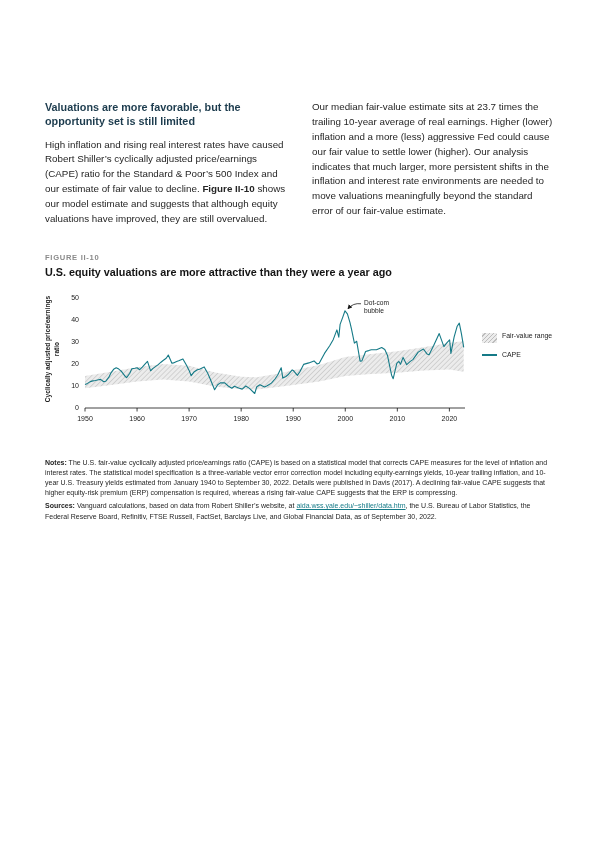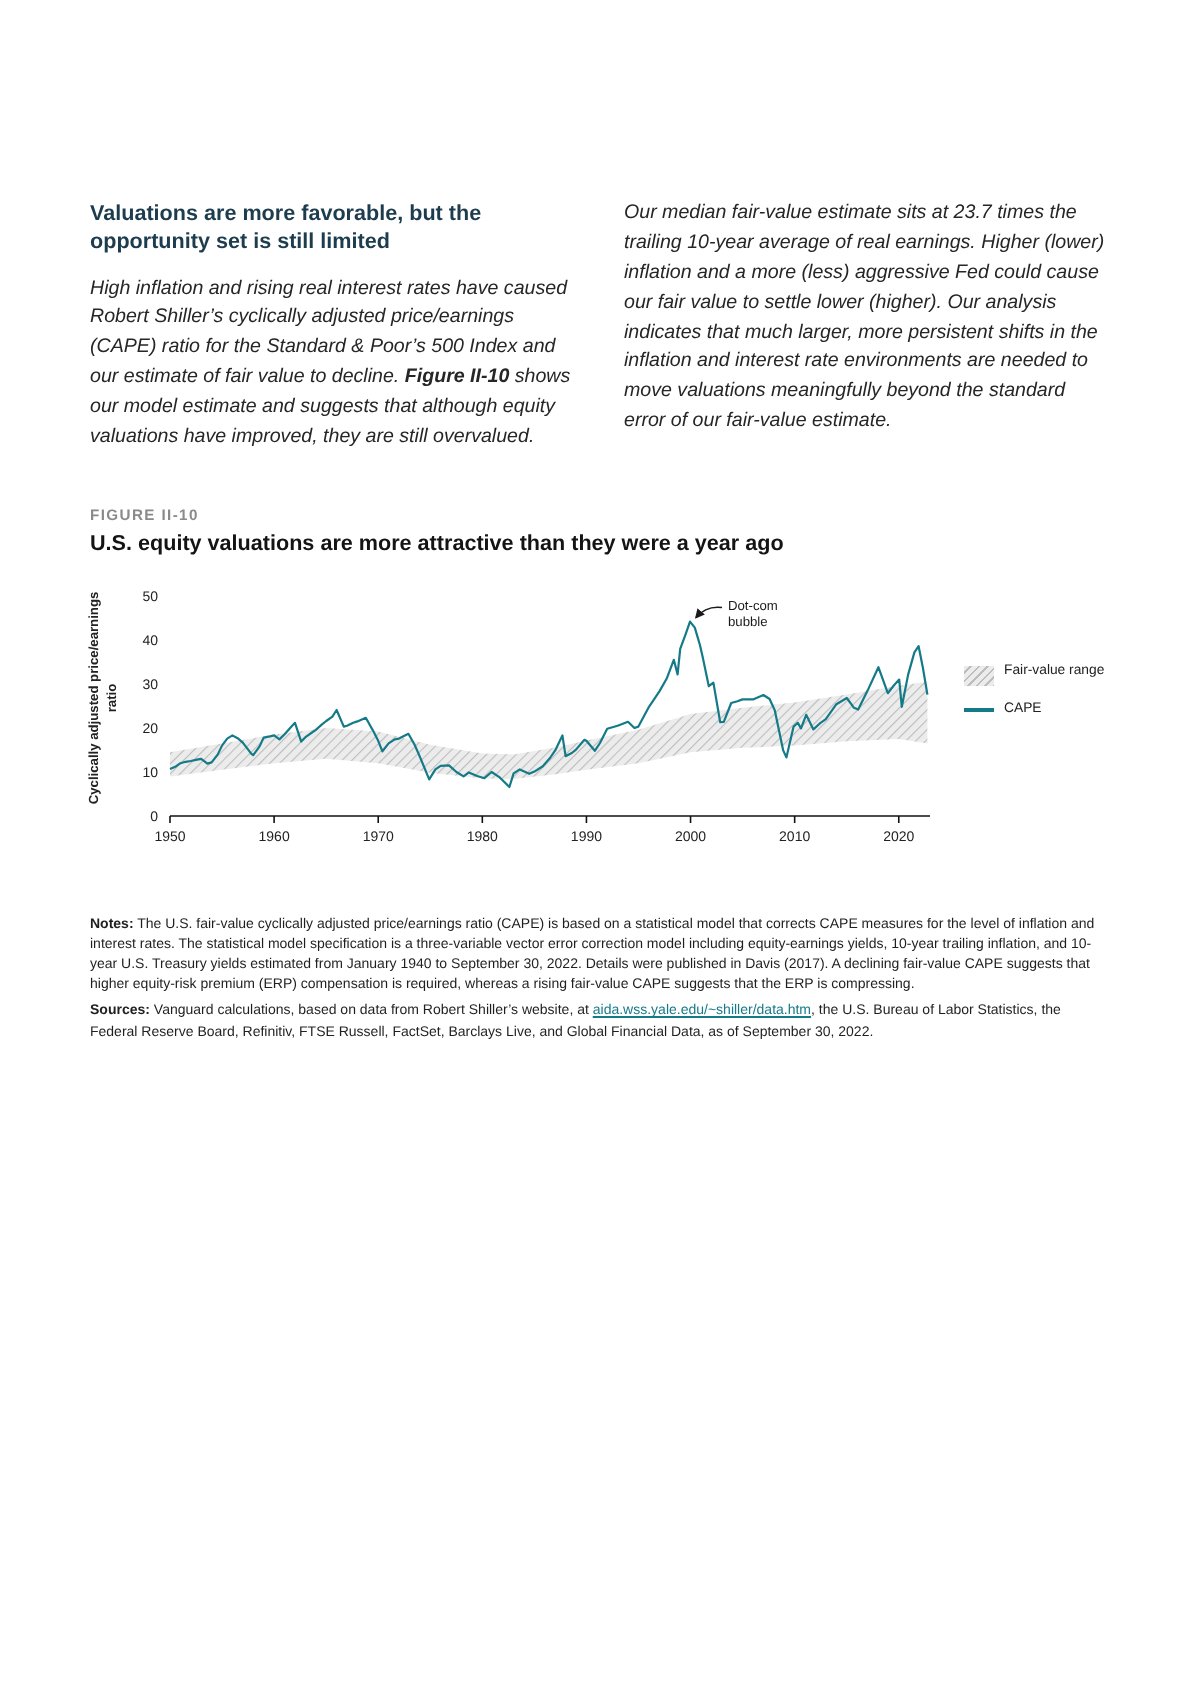--- a/index.html
+++ b/index.html
@@ -6,21 +6,21 @@
   .page{
     width:600px;height:660px;position:relative;margin:0 auto;
     background:#ffffff;overflow:hidden;
     font-family:"Liberation Sans",sans-serif;color:#222;
   }
   .content{padding:0 45px;}
   
   .columns{display:flex;gap:24px;padding-top:100px;}
   .col{flex:1;font-size:9.8px;line-height:1.52;color:#262626;}
   .heading{font-size:10.8px;line-height:1.32;font-weight:bold;color:#1d3c4e;margin:0 0 9px 0;}
-  .col p{margin:0;font-style:italic;}
+  .col p{margin:0;}
   
   .fig-label{margin-top:26px;font-size:7.6px;font-weight:bold;letter-spacing:0.7px;color:#8a8a8a;}
   .fig-title{margin-top:4px;font-size:10.8px;font-weight:bold;color:#141414;}
   
   .chart-wrap{position:relative;margin-top:10px;height:152px;width:510px;}
   .ylabel{
     position:absolute;left:-46px;top:52px;width:108px;height:18px;
     transform:rotate(-90deg);font-size:6.6px;font-weight:bold;color:#222;
     text-align:center;line-height:1.3;
   }

